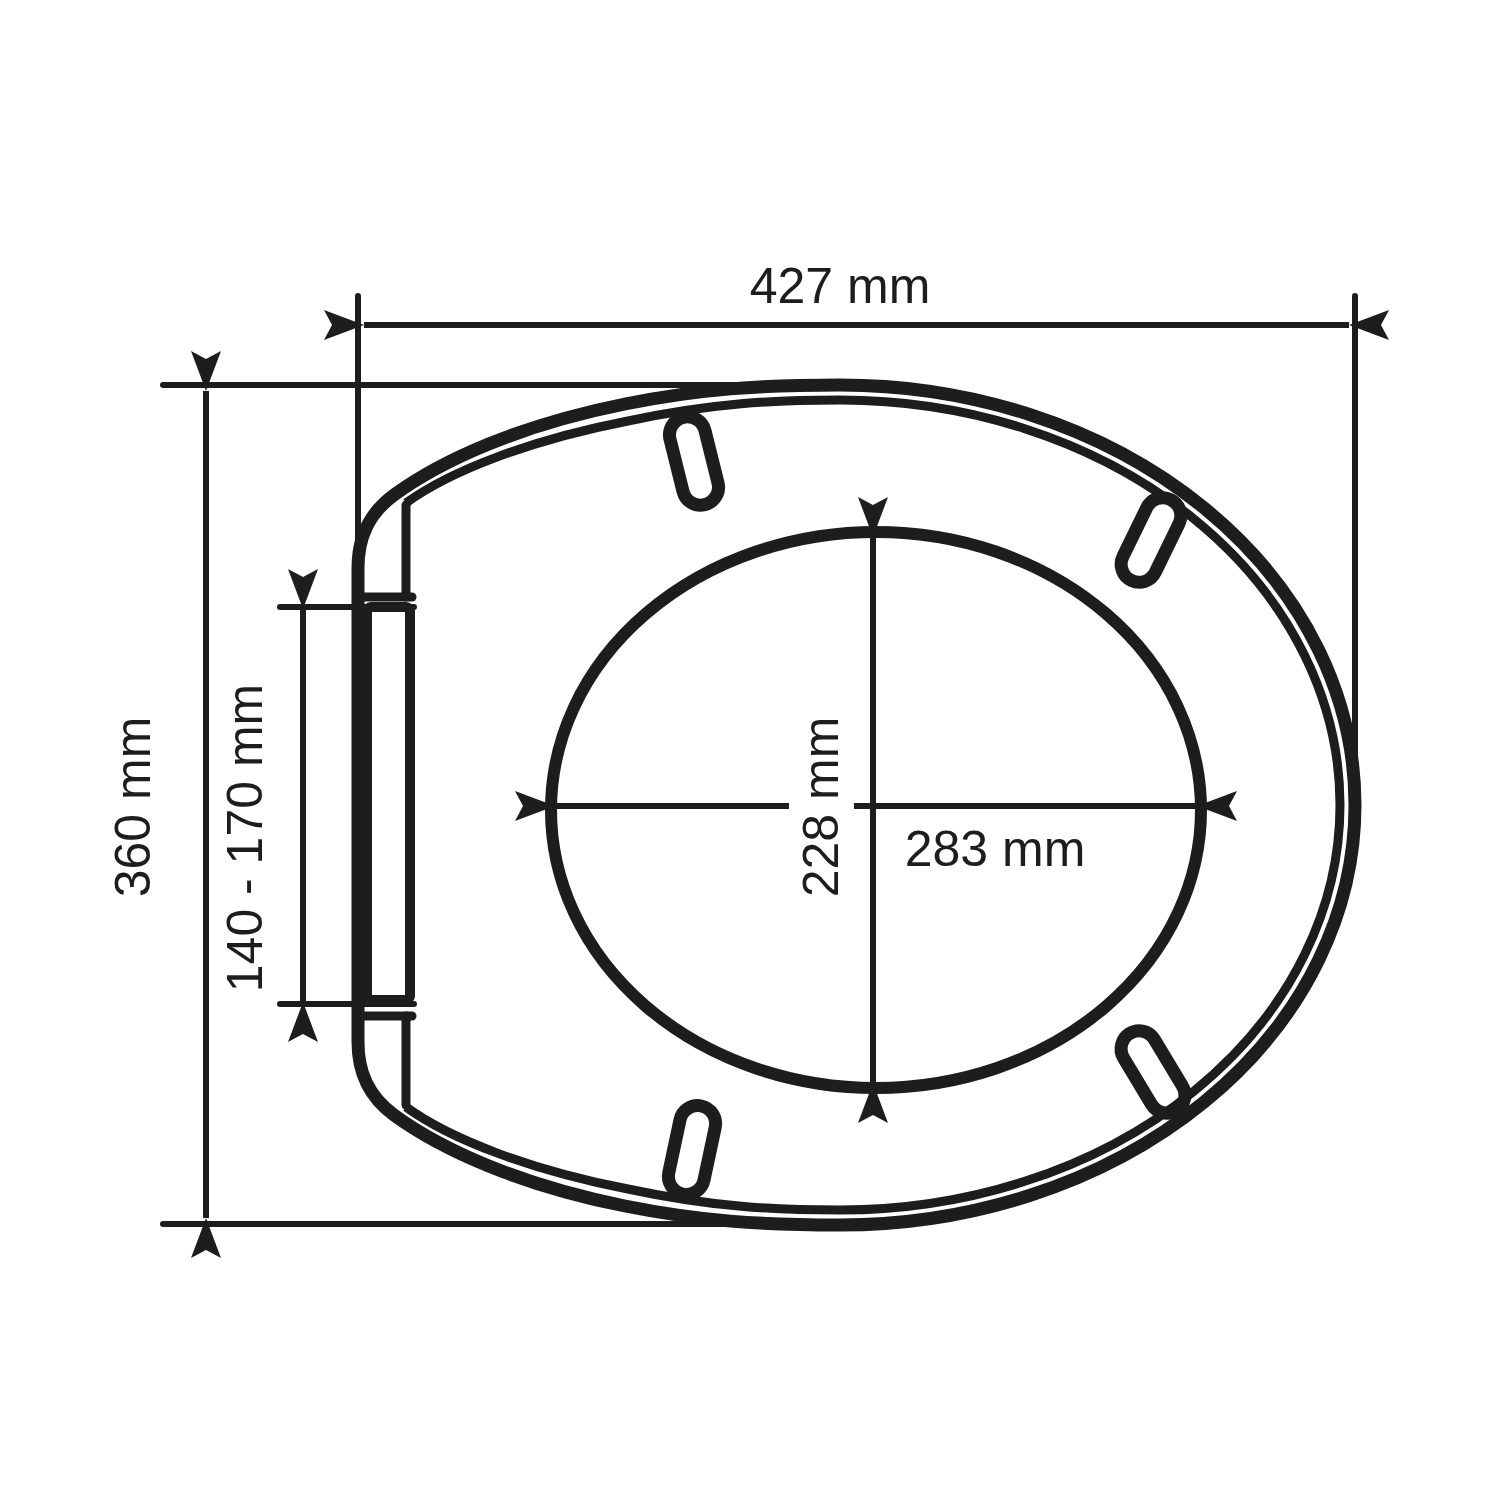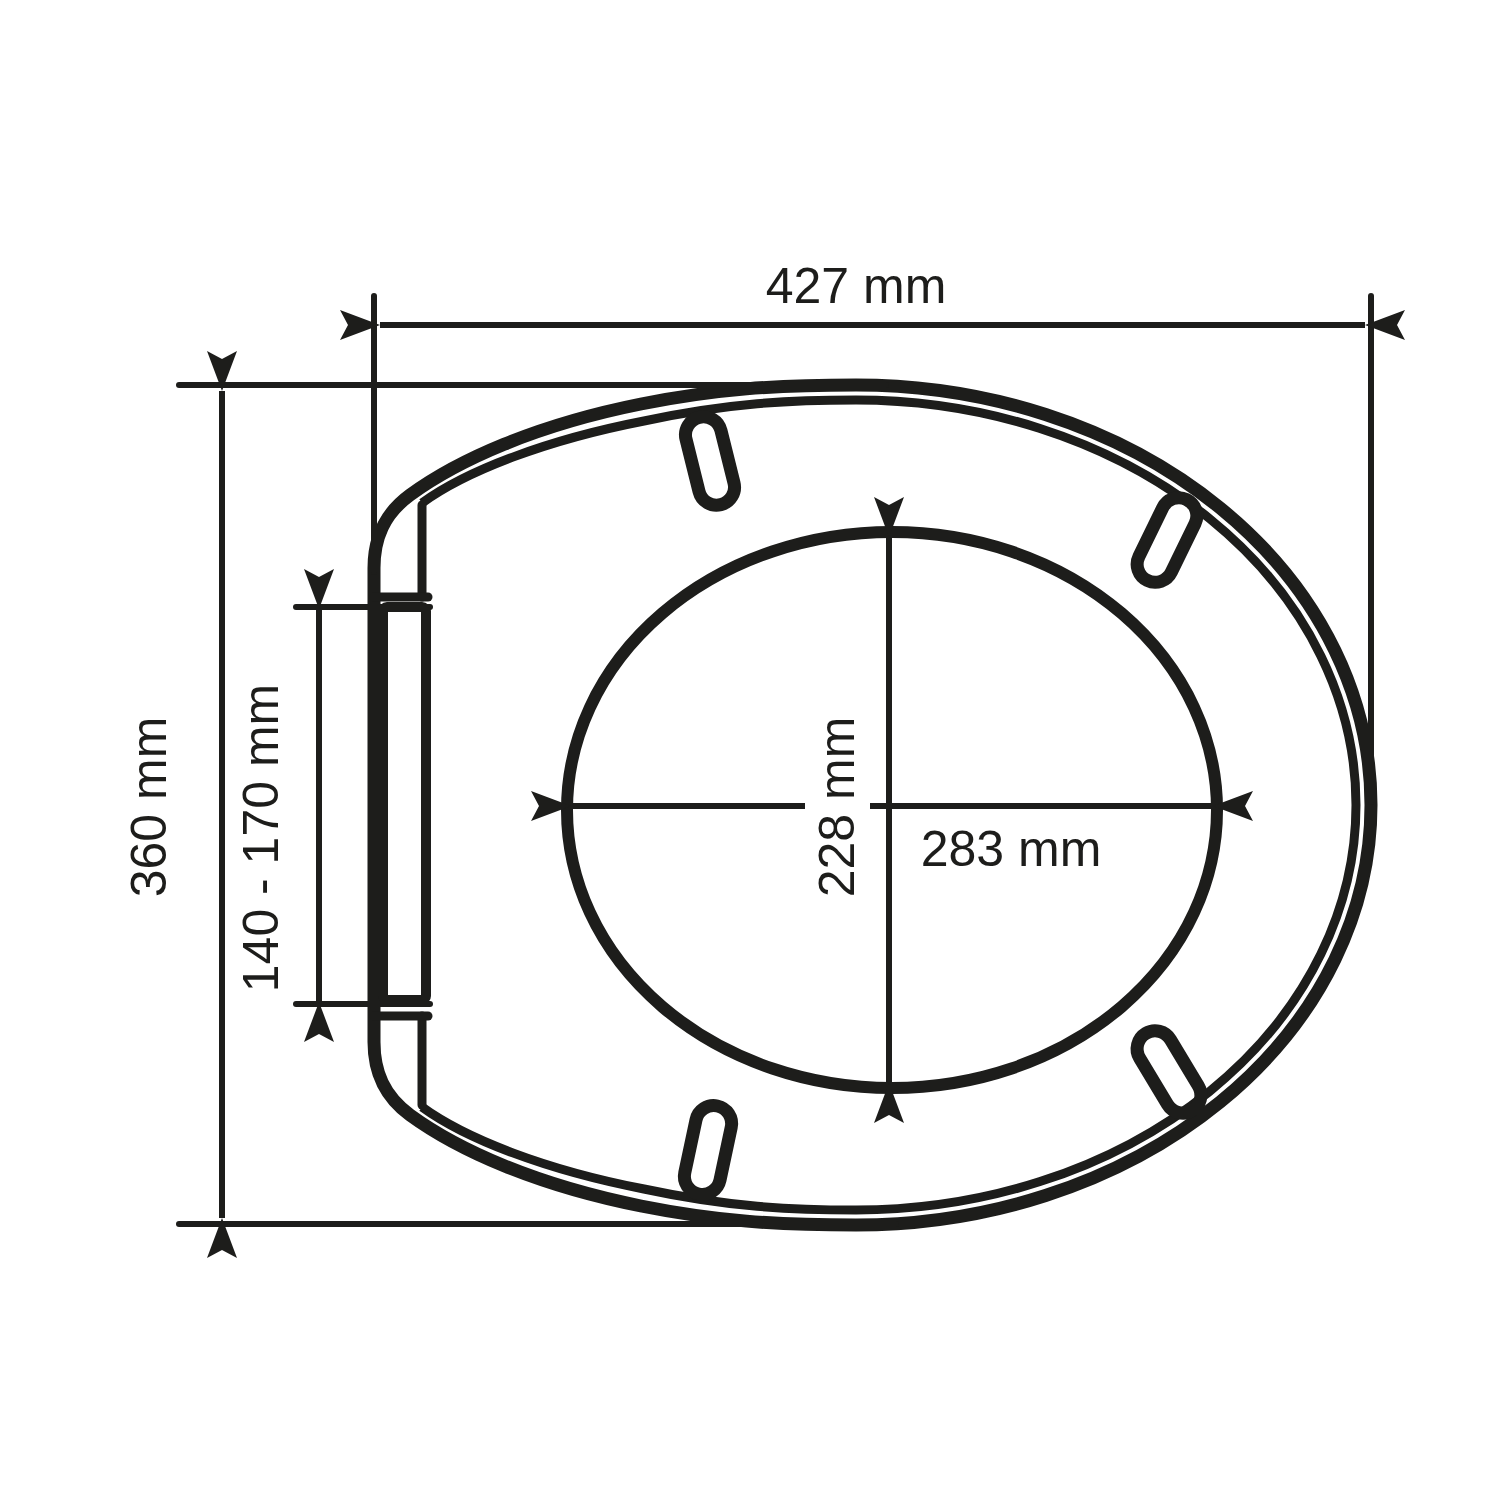--- a/index.html
+++ b/index.html
@@ -7,21 +7,20 @@
     padding: 0;
     background: #ffffff;
     width: 1500px;
     height: 1500px;
     font-family: "Liberation Sans", sans-serif;
   }
   #stage {
     width: 1240px;
     height: 1500px;
     position: relative;
-    margin-left: 16px;
   }
   svg { display: block; }
   .dim-label {
     font-family: "Liberation Sans", sans-serif;
     font-size: 50px;
     fill: #1d1d1b;
     letter-spacing: 0px;
   }
   .outline   { fill: #ffffff; stroke: #1d1d1b; stroke-width: 13; stroke-linejoin: round; }
   .rimline   { fill: none;    stroke: #1d1d1b; stroke-width: 9;  stroke-linejoin: round; }

